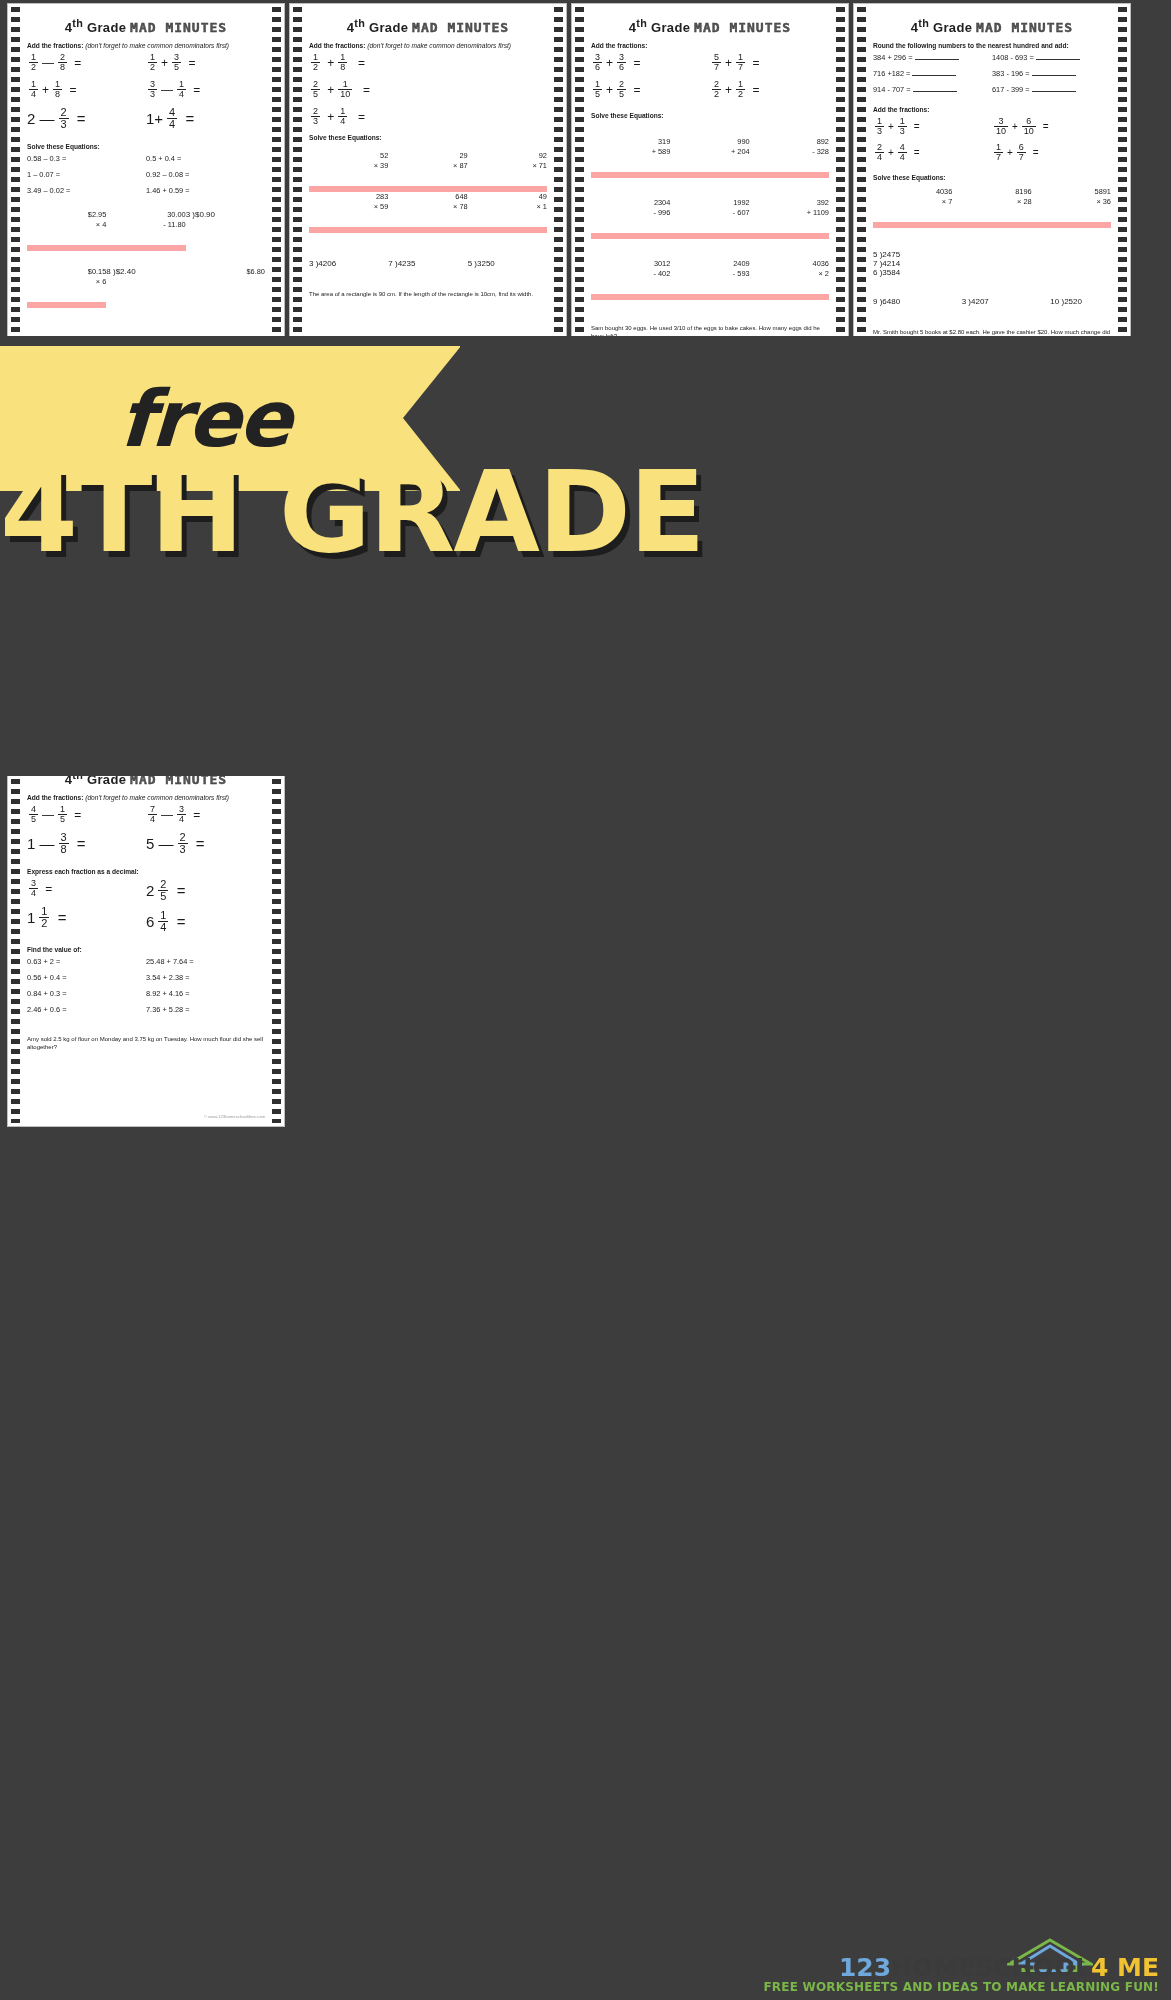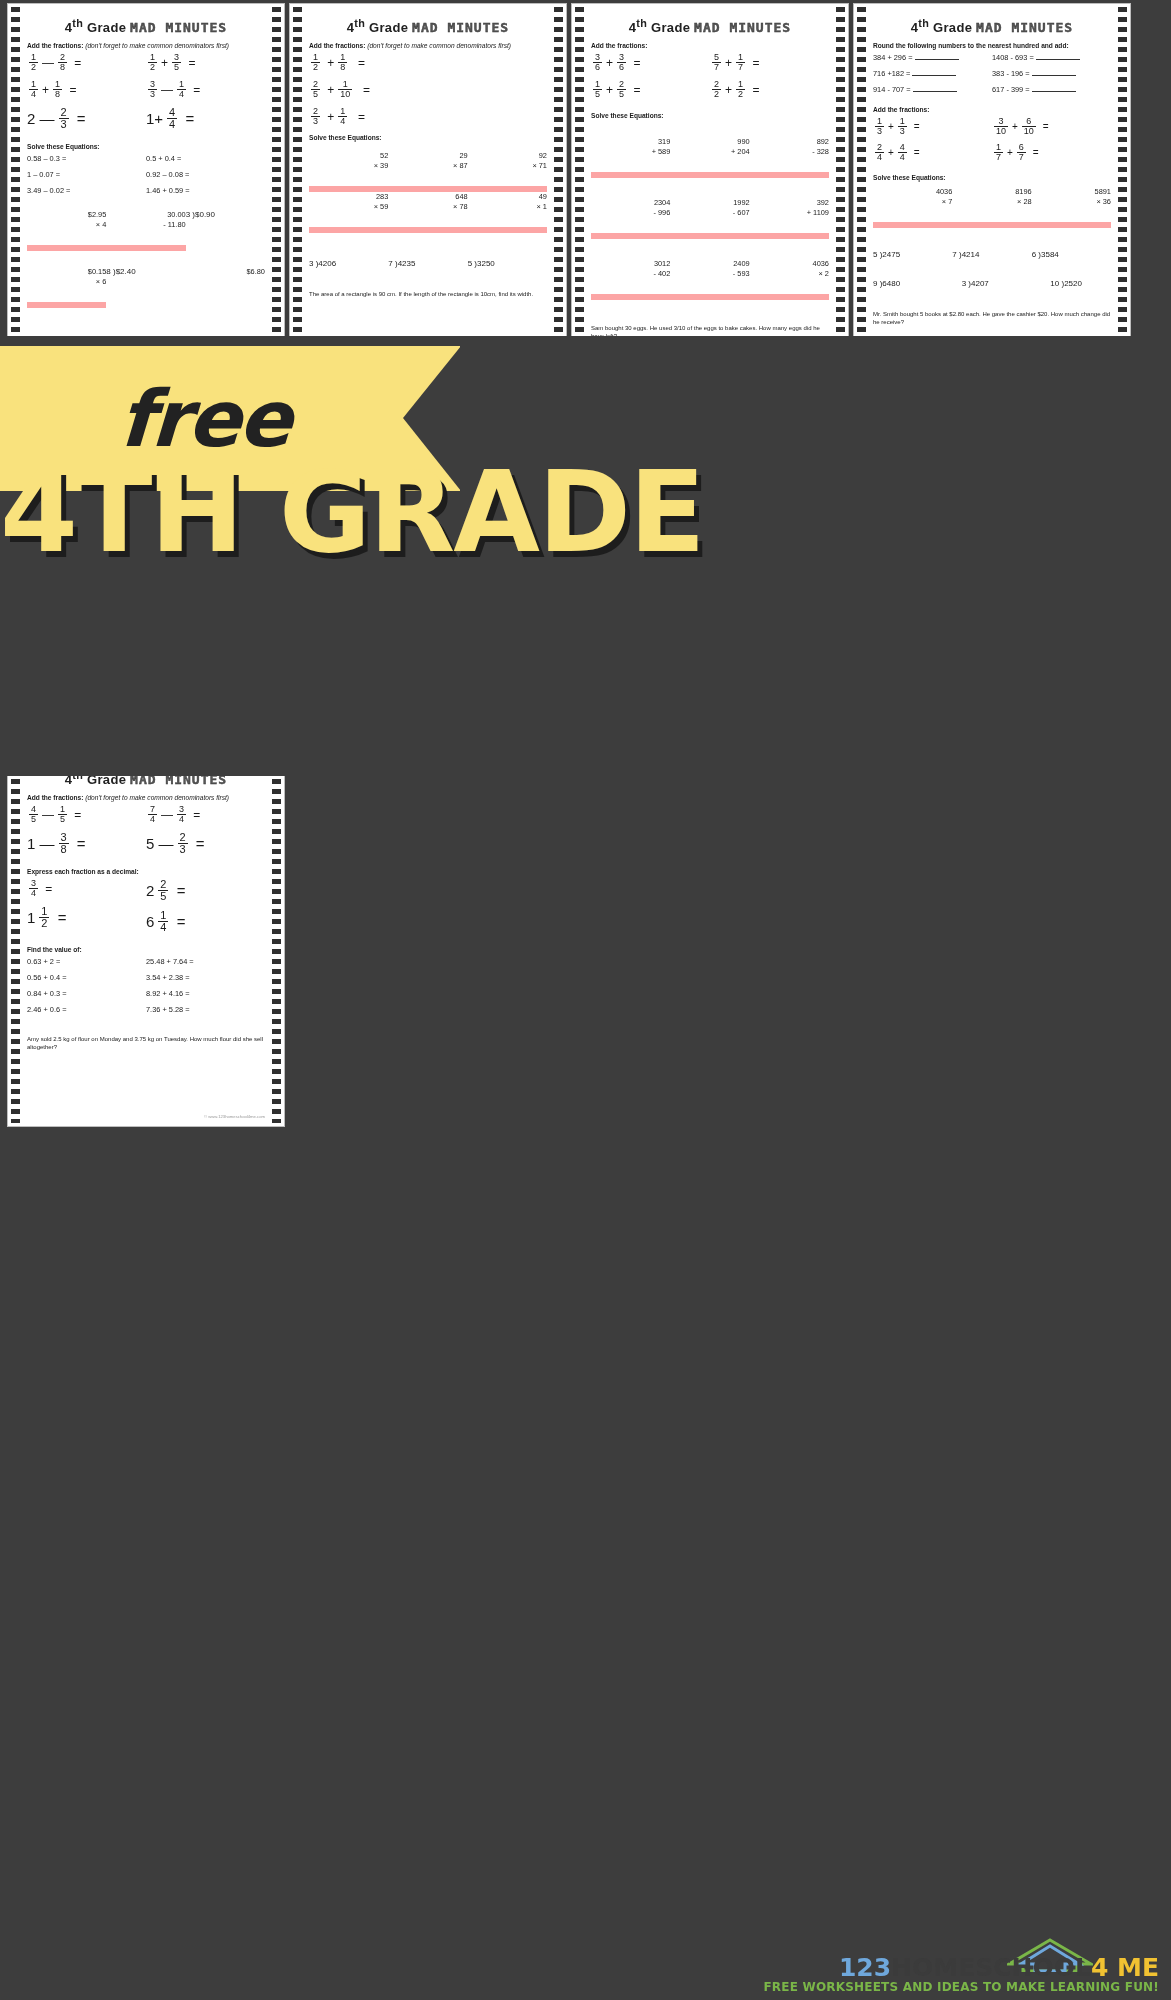--- a/index.html
+++ b/index.html
@@ -525,21 +525,21 @@
           </div>
         <div class="vert">
             <div>8196</div>
             <div class="bar">×  28</div>
           </div>
         <div class="vert">
             <div>5891</div>
             <div class="bar">×  36</div>
           </div>
       </div>
-      <div class="cols3" style="margin-top:22px;">
+      <div class="cols3" style="margin-top:22px;flex-direction:column;">
         <div class="longdiv">5 )2475</div>
         <div class="longdiv">7 )4214</div>
         <div class="longdiv">6 )3584</div>
       </div>
       <div class="cols3" style="margin-top:20px;gap:28px;">
         <div class="longdiv">9 )6480</div>
         <div class="longdiv">3 )4207</div>
         <div class="longdiv">10 )2520</div>
       </div>
       <div class="word" style="margin-top:22px;">Mr. Smith bought 5 books at $2.80 each. He gave the cashier $20. How much change did he receive?</div>

